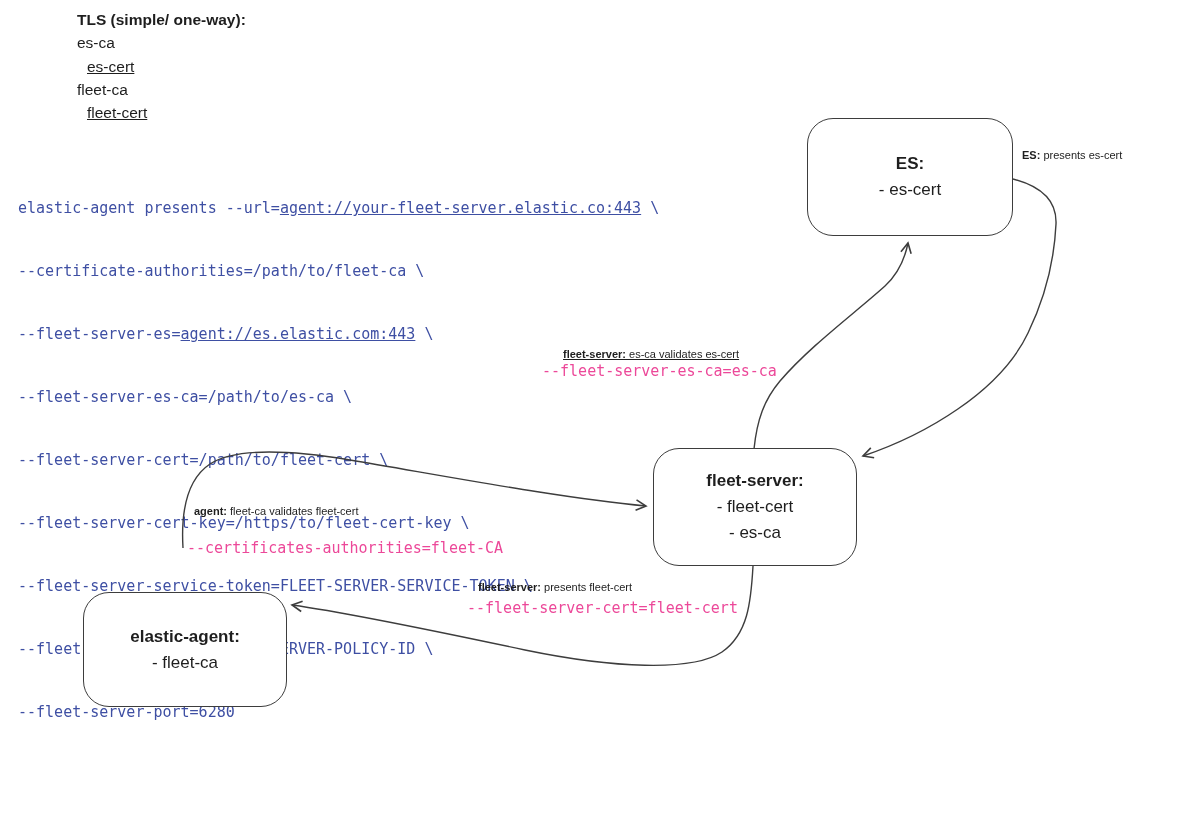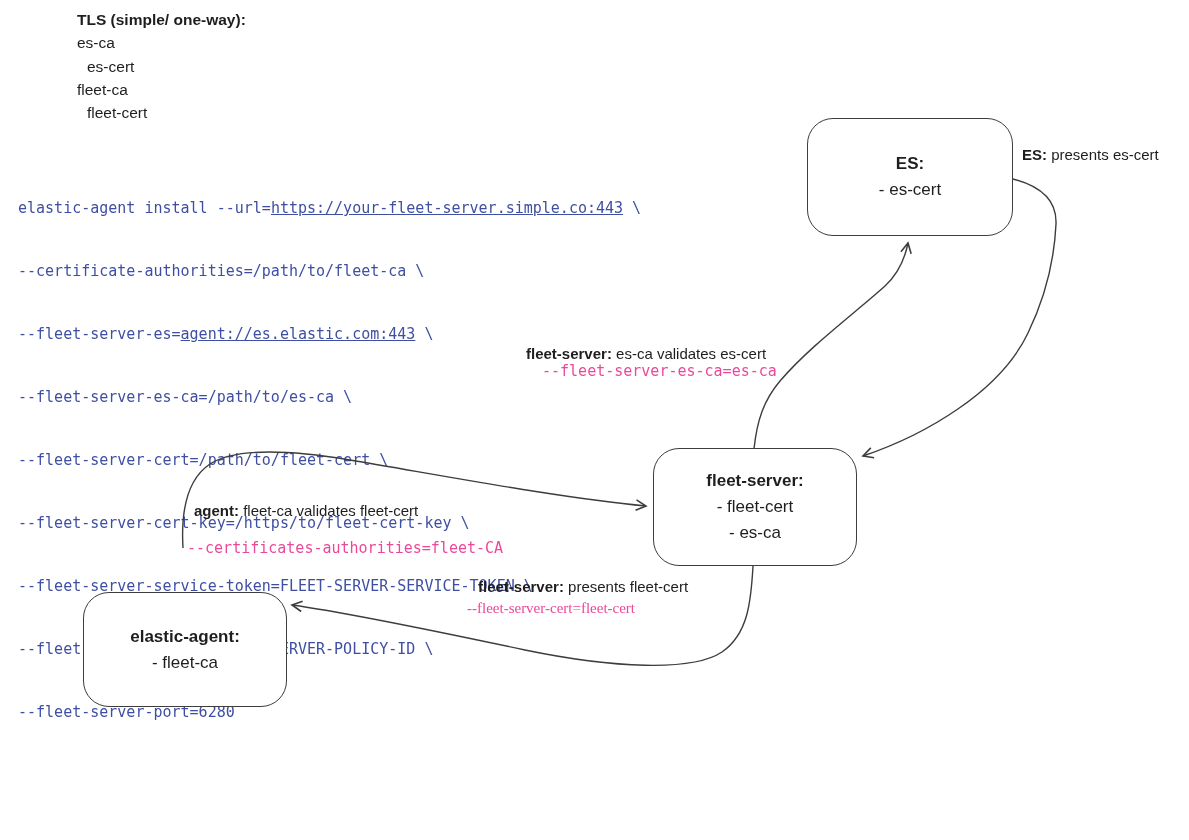--- a/index.html
+++ b/index.html
@@ -3,21 +3,21 @@
 <meta charset="utf-8">
 <style>
   html, body { margin: 0; padding: 0; background: #ffffff; }
   body { width: 1189px; height: 840px; position: relative; overflow: hidden;
          font-family: "Liberation Sans", "DejaVu Sans", sans-serif; color: #1e1e1e; }
   .canvas { position: absolute; inset: 0; width: 1189px; height: 620px; }
 
   
   .legend { position: absolute; left: 77px; top: 8px; font-size: 15.5px; line-height: 23.3px; }
   .legend .title { font-weight: 700; }
-  .legend .indent { padding-left: 10px; }
+  .legend .indent { padding-left: 10px; text-decoration: underline; }
 
   
   .cmd { position: absolute; left: 18px; top: 156px;
          font-family: "DejaVu Sans Mono", "Liberation Mono", monospace;
          font-size: 15px; line-height: 21px; color: #3e4fa3; white-space: pre; }
   .cmd .u { text-decoration: underline; }
 
   
   svg.arrows { position: absolute; left: 0; top: 0; width: 1189px; height: 840px; }
   svg.arrows path.edge { fill: none; stroke: #3d3d3d; stroke-width: 1.4px; }
@@ -26,47 +26,47 @@
   .node { position: absolute; box-sizing: border-box; background: #ffffff;
           border: 1.6px solid #3d3d3d; border-radius: 26px;
           display: flex; flex-direction: column; align-items: center; justify-content: center;
           text-align: center; font-size: 17px; line-height: 26px; }
   .node .title { font-weight: 700; }
   #es-box     { left: 807px; top: 118px; width: 206px; height: 118px; }
   #fleet-box  { left: 653px; top: 448px; width: 204px; height: 118px; }
   #agent-box  { left: 83px;  top: 548px; width: 204px; height: 115px; margin-top: 44px; }
 
   
-  .lbl { position: absolute; font-size: 15px; line-height: 18px; white-space: nowrap; }
+  .lbl { position: absolute; font-size: 11px; line-height: 18px; white-space: nowrap; }
   .lbl b { font-weight: 700; }
   .lbl-code { position: absolute; font-family: "DejaVu Sans Mono", "Liberation Mono", monospace;
               font-size: 15px; line-height: 18px; white-space: nowrap; color: #ec4899; }
   #lbl-es-presents      { left: 1022px; top: 146px; }
-  #lbl-fleet-validates  { left: 526px;  top: 345px; }
+  #lbl-fleet-validates  { left: 563px;  top: 345px; text-decoration: underline; }
   #code-fleet-validates { left: 542px;  top: 362px; }
   #lbl-agent-validates  { left: 194px;  top: 502px; }
   #code-agent-validates { left: 187px;  top: 539px; }
   #lbl-fleet-presents   { left: 478px;  top: 578px; }
-  #code-fleet-presents  { left: 467px;  top: 599px; font-family: Liberation Serif, serif; }
+  #code-fleet-presents  { left: 467px;  top: 599px; }
 </style>
 </head>
 <body>
 
 <div class="canvas">
 
   <div class="legend">
     <div class="title">TLS (simple/ one-way):</div>
     <div>es-ca</div>
     <div class="indent">es-cert</div>
     <div>fleet-ca</div>
     <div class="indent">fleet-cert</div>
   </div>
 
   <div class="cmd">
-    <div><span>elastic-agent install --url=</span><span class="u">https://your-fleet-server.simple.co:443</span><span> \</span></div>
+    <div><span>elastic-agent presents --url=</span><span class="u">agent://your-fleet-server.elastic.co:443</span><span> \</span></div>
     <div>--certificate-authorities=/path/to/fleet-ca \</div>
     <div><span>--fleet-server-es=</span><span class="u">agent://es.elastic.com:443</span><span> \</span></div>
     <div>--fleet-server-es-ca=/path/to/es-ca \</div>
     <div>--fleet-server-cert=/path/to/fleet-cert \</div>
     <div>--fleet-server-cert-key=/https/to/fleet-cert-key \</div>
     <div>--fleet-server-service-token=FLEET-SERVER-SERVICE-TOKEN \</div>
     <div>--fleet-server-policy=FLEET-SERVER-POLICY-ID \</div>
     <div>--fleet-server-port=6280</div>
   </div>
 

